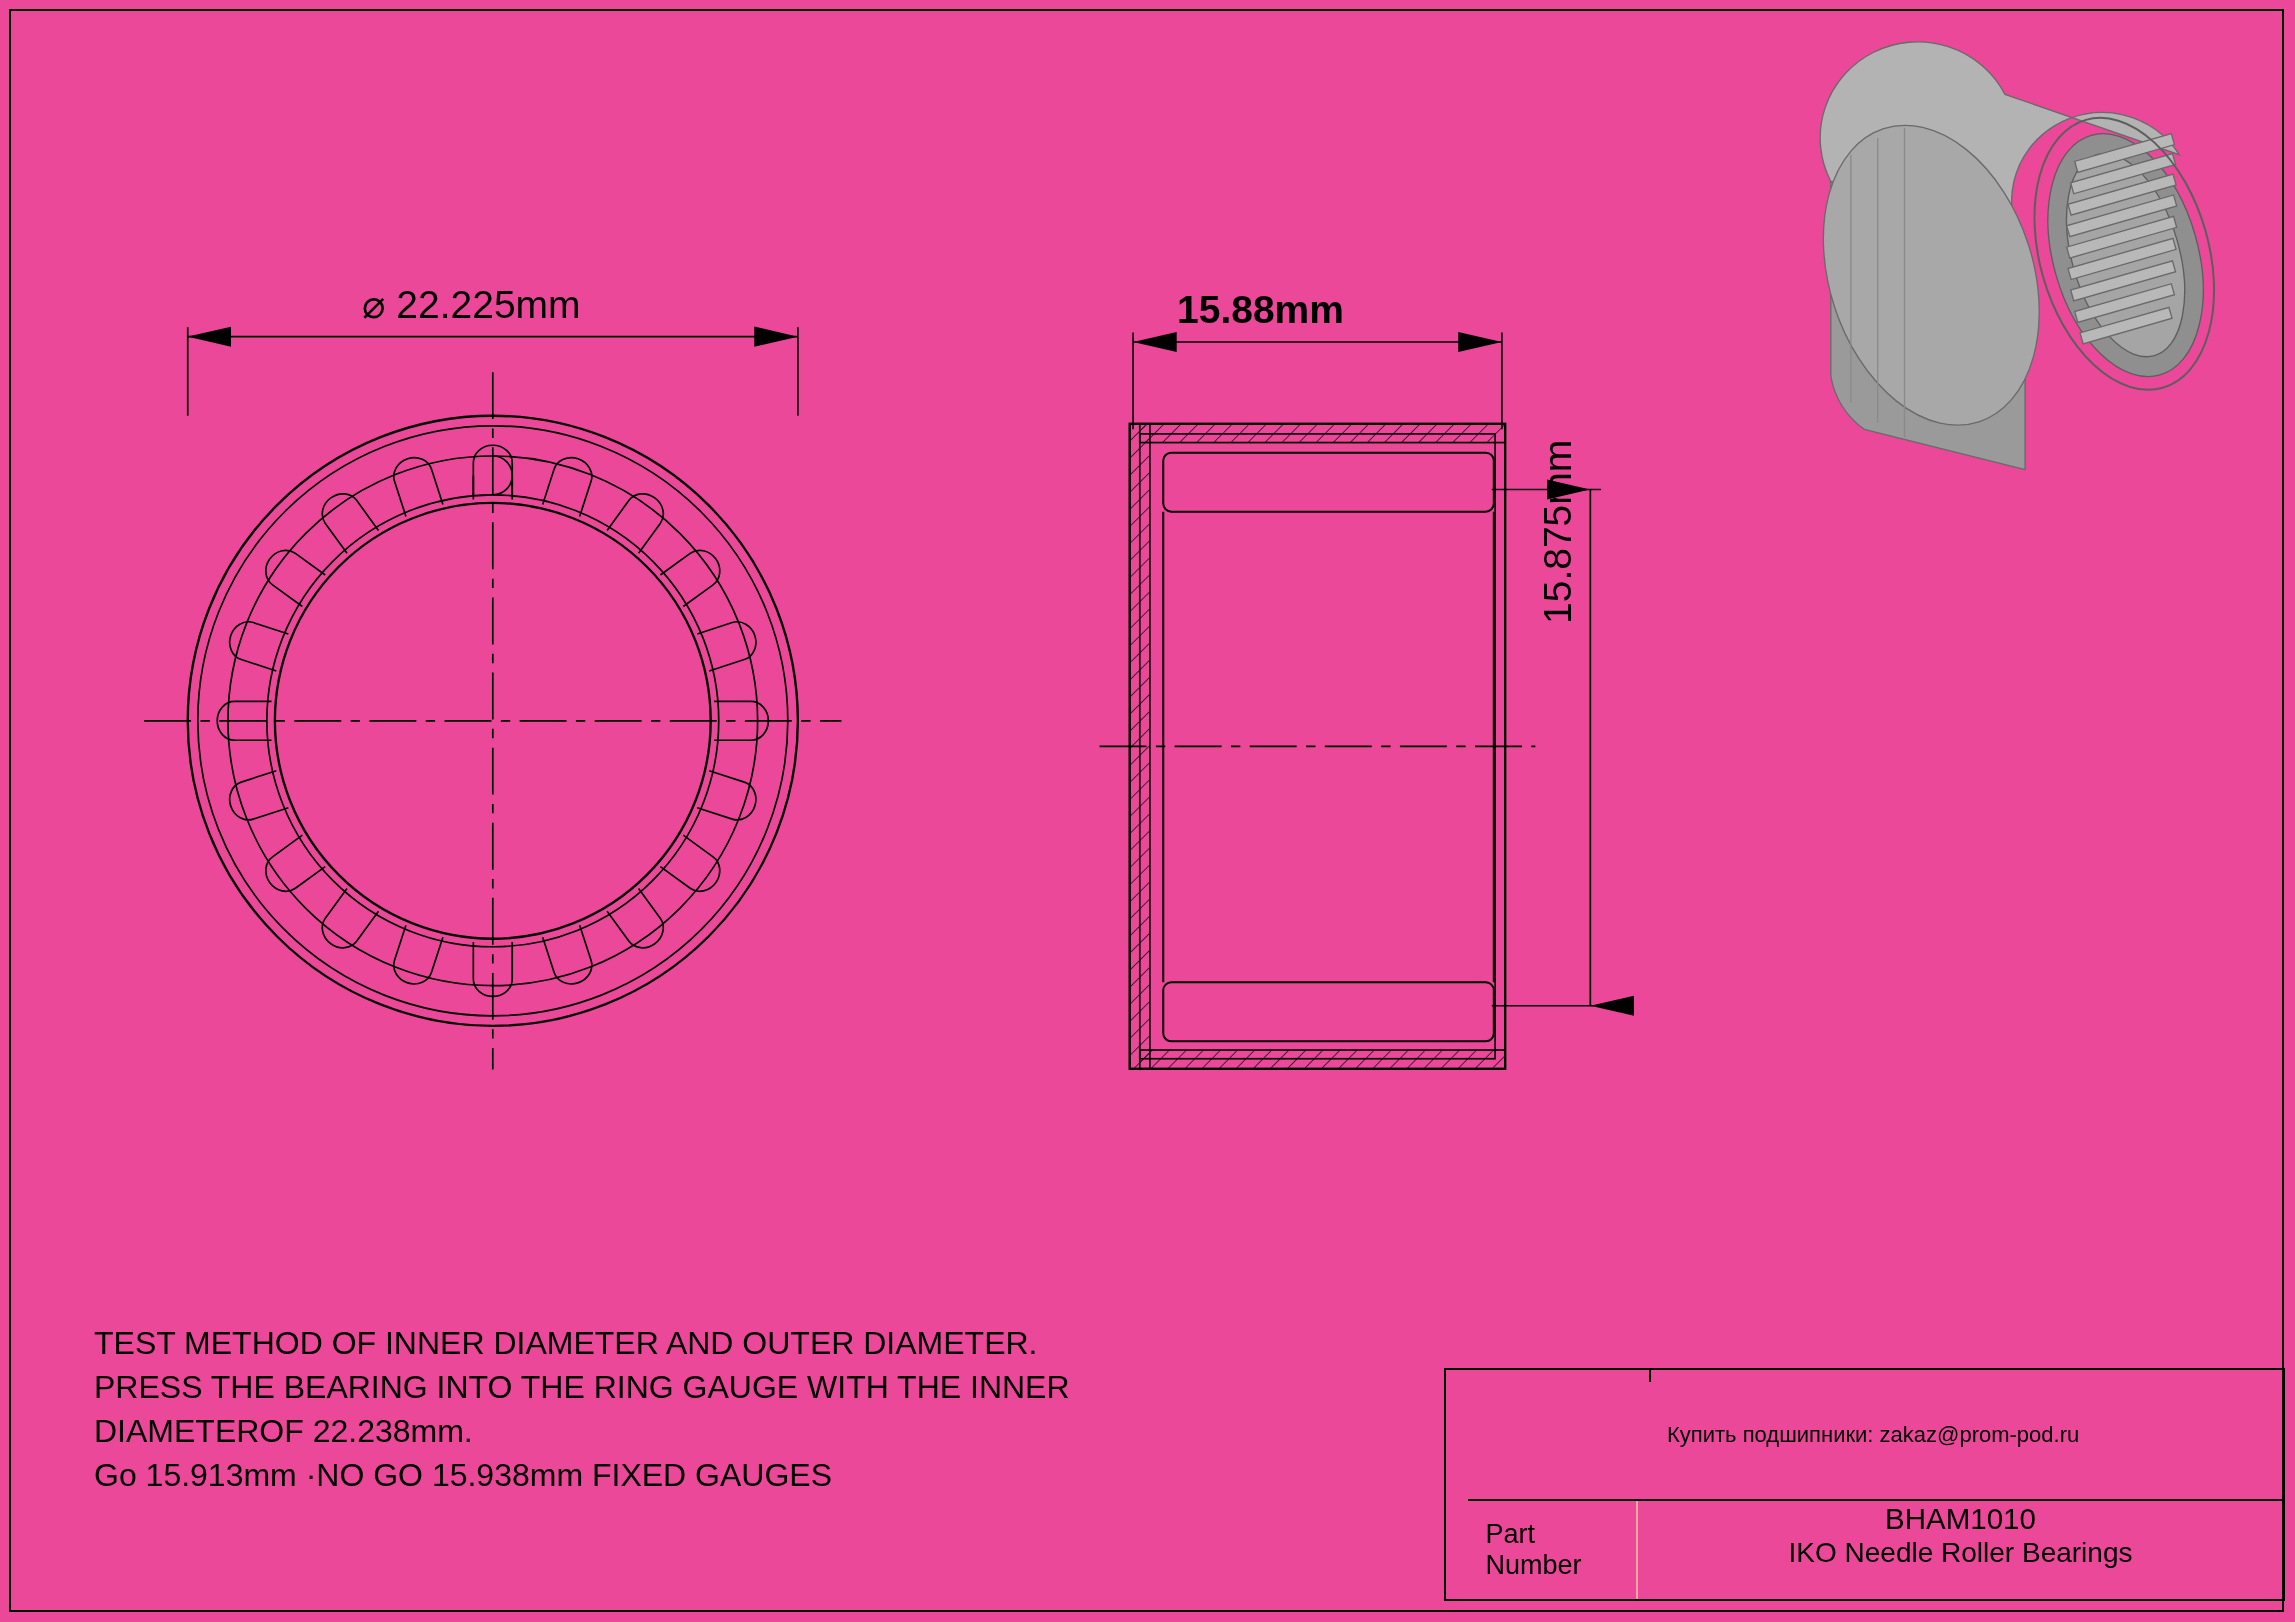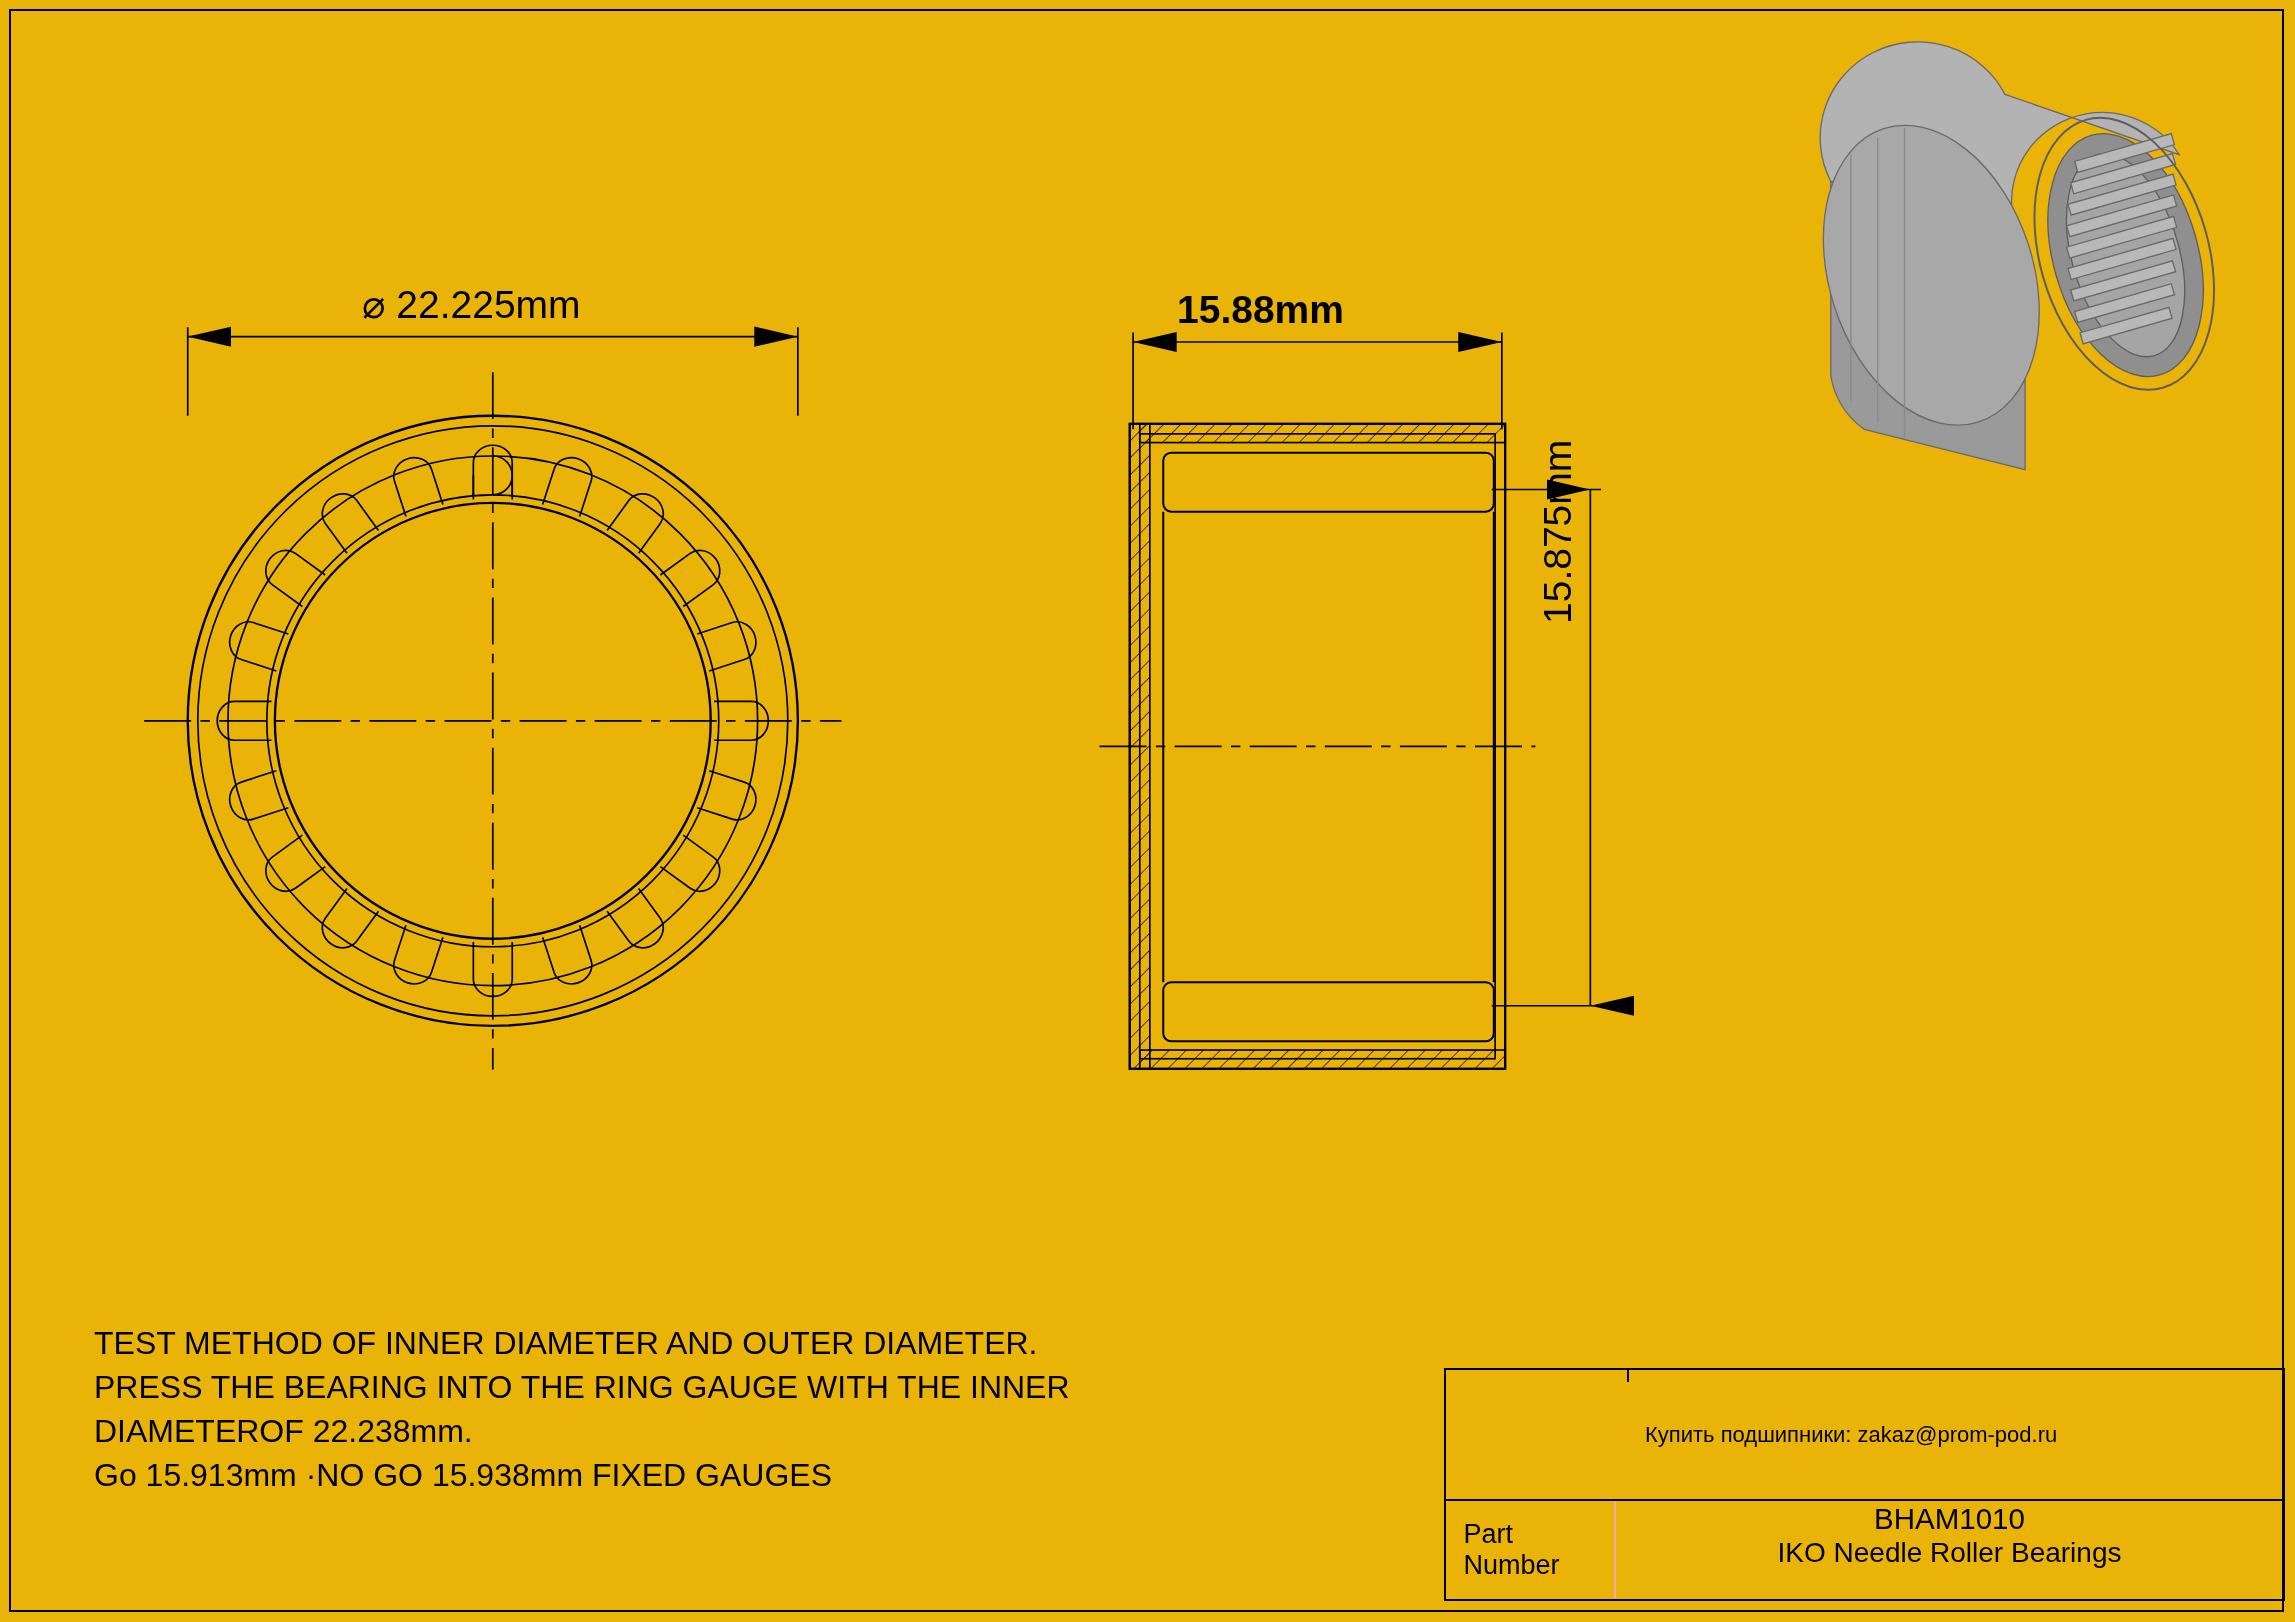--- a/index.html
+++ b/index.html
@@ -7,21 +7,21 @@
     padding: 0;
     background: #ffffff;
   }
   body {
     font-family: "Liberation Sans", sans-serif;
   }
   #sheet {
     position: relative;
     width: 2295px;
     height: 1622px;
-    background: #eab308;
+    background: #ec4899;
     overflow: hidden;
   }
   .border-frame {
     position: absolute;
     left: 9.4px;
     top: 9.4px;
     width: 2275px;
     height: 1603px;
     border: 2px solid #000000;
     box-sizing: border-box;
@@ -69,20 +69,21 @@
     font-size: 32px;
   }
   #title-block {
     position: absolute;
     left: 1444px;
     top: 1368px;
     width: 841px;
     height: 233px;
     border: 2px solid #000000;
     box-sizing: border-box;
+    padding-left: 22px;
   }
   #title-block .tb-top {
     height: 131px;
     border-bottom: 2px solid #000000;
     box-sizing: border-box;
     position: relative;
   }
   #title-block .tb-divider-stub {
     position: absolute;
     left: 181px;

